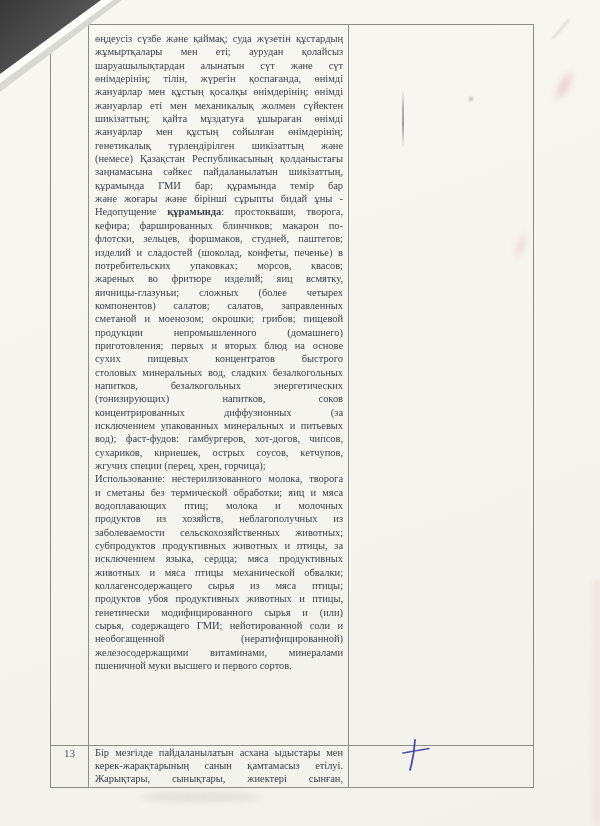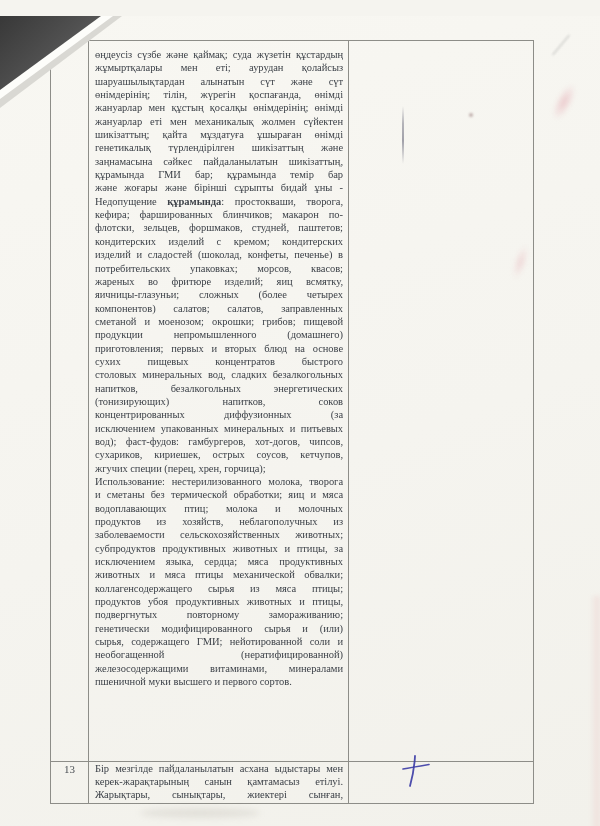--- a/index.html
+++ b/index.html
@@ -4,21 +4,20 @@
 <style>
   html,body{margin:0;padding:0;}
   body{
     width:600px;height:826px;position:relative;overflow:hidden;
     font-family:"Liberation Serif","DejaVu Serif",serif;
     background:#f5f4ef;
   }
   .page{
     position:absolute;inset:0;
     background:linear-gradient(160deg,#f8f7f2 0%,#f5f4ef 55%,#f2f1eb 100%);
-    margin-top:16px;
   }
   
   .fold-shadow{position:absolute;left:0;top:0;width:122px;height:92px;
     clip-path:polygon(0 0,122px 0,0 92px);background:#d9d8d3;}
   .fold-white{position:absolute;left:0;top:0;width:113px;height:83px;
     clip-path:polygon(0 0,113px 0,0 83px);background:#fdfdfa;}
   .fold-dark{position:absolute;left:0;top:0;width:101px;height:74px;
     clip-path:polygon(0 0,101px 0,0 74px);
     background:linear-gradient(135deg,#383838 0%,#4e4e4e 45%,#6c6c6c 100%);}
   
@@ -70,28 +69,29 @@
     <div class="hline"></div>
 
     <div class="cell-lines cl-r12">
         <div class="tline just">өңдеусіз сүзбе және қаймақ; суда жүзетін құстардың</div>
         <div class="tline just">жұмыртқалары мен еті; аурудан қолайсыз</div>
         <div class="tline just">шаруашылықтардан алынатын сүт және сүт</div>
         <div class="tline just">өнімдерінің; тілін, жүрегін қоспағанда, өнімді</div>
         <div class="tline just">жануарлар мен құстың қосалқы өнімдерінің; өнімді</div>
         <div class="tline just">жануарлар еті мен механикалық жолмен сүйектен</div>
         <div class="tline just">шикізаттың; қайта мұздатуға ұшыраған өнімді</div>
+        <div class="tline just">жануарлар мен құстың сойылған өнімдерінің;</div>
         <div class="tline just">генетикалық түрлендірілген шикізаттың және</div>
+        <div class="tline just">(немесе) Қазақстан Республикасының қолданыстағы</div>
         <div class="tline just">заңнамасына сәйкес пайдаланылатын шикізаттың,</div>
         <div class="tline just">құрамында ГМИ бар; құрамында темір бар</div>
         <div class="tline just">және жоғары және бірінші сұрыпты бидай ұны -</div>
         <div class="tline just">Недопущение <b>құрамында</b>: простокваши, творога,</div>
         <div class="tline just">кефира; фаршированных блинчиков; макарон по-</div>
         <div class="tline just">флотски, зельцев, форшмаков, студней, паштетов;</div>
-        <div class="tline just">кондитерских изделий с кремом; кондитерских</div>
         <div class="tline just">изделий и сладостей (шоколад, конфеты, печенье) в</div>
         <div class="tline just">потребительских упаковках; морсов, квасов;</div>
         <div class="tline just">жареных во фритюре изделий; яиц всмятку,</div>
         <div class="tline just">яичницы-глазуньи; сложных (более четырех</div>
         <div class="tline just">компонентов) салатов; салатов, заправленных</div>
         <div class="tline just">сметаной и моенозом; окрошки; грибов; пищевой</div>
         <div class="tline just">продукции непромышленного (домашнего)</div>
         <div class="tline just">приготовления; первых и вторых блюд на основе</div>
         <div class="tline just">сухих пищевых концентратов быстрого</div>
         <div class="tline just">столовых минеральных вод, сладких безалкогольных</div>
@@ -105,21 +105,20 @@
         <div class="tline just">Использование: нестерилизованного молока, творога</div>
         <div class="tline just">и сметаны без термической обработки; яиц и мяса</div>
         <div class="tline just">водоплавающих птиц; молока и молочных</div>
         <div class="tline just">продуктов из хозяйств, неблагополучных из</div>
         <div class="tline just">заболеваемости сельскохозяйственных животных;</div>
         <div class="tline just">субпродуктов продуктивных животных и птицы, за</div>
         <div class="tline just">исключением языка, сердца; мяса продуктивных</div>
         <div class="tline just">животных и мяса птицы механической обвалки;</div>
         <div class="tline just">коллагенсодержащего сырья из мяса птицы;</div>
         <div class="tline just">продуктов убоя продуктивных животных и птицы,</div>
-        <div class="tline just">подвергнутых повторному замораживанию;</div>
         <div class="tline just">генетически модифицированного сырья и (или)</div>
         <div class="tline just">сырья, содержащего ГМИ; нейотированной соли и</div>
         <div class="tline just">необогащенной (нератифицированной)</div>
         <div class="tline just">железосодержащими витаминами, минералами</div>
         <div class="tline">пшеничной муки высшего и первого сортов.</div>
       </div>
 
     <div class="rownum">13</div>
     <div class="cell-lines cl-r13">
         <div class="tline just">Бір мезгілде пайдаланылатын асхана ыдыстары мен</div>

